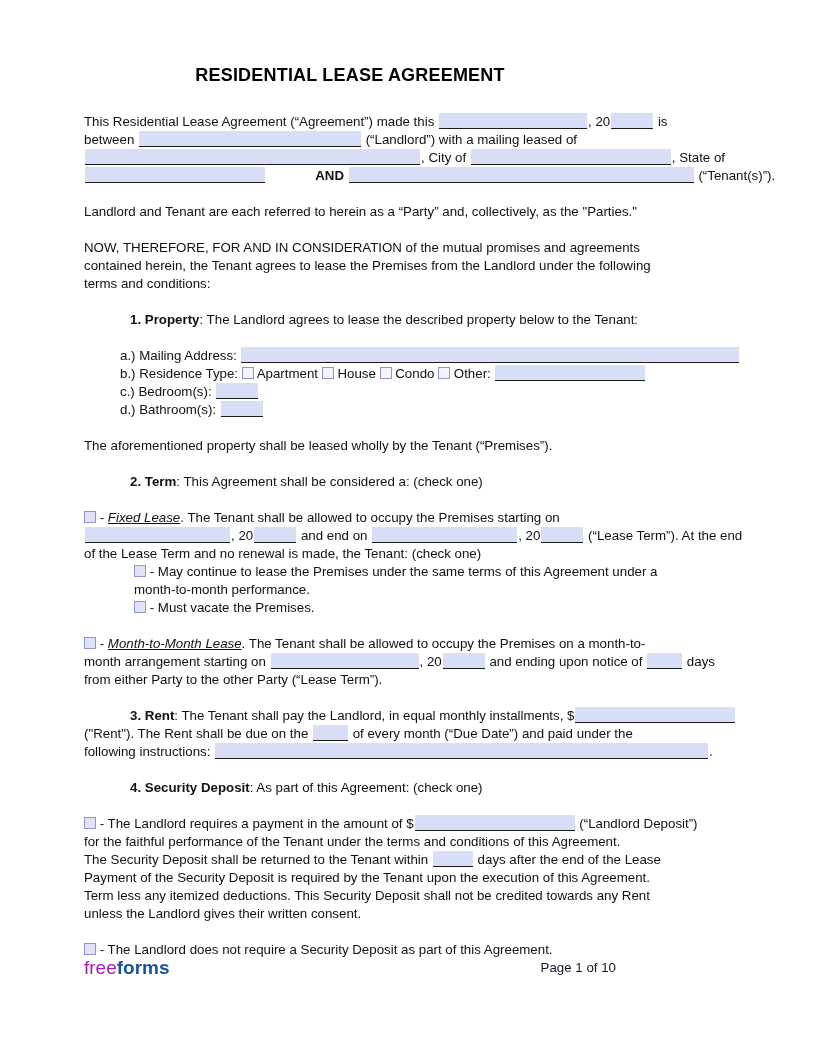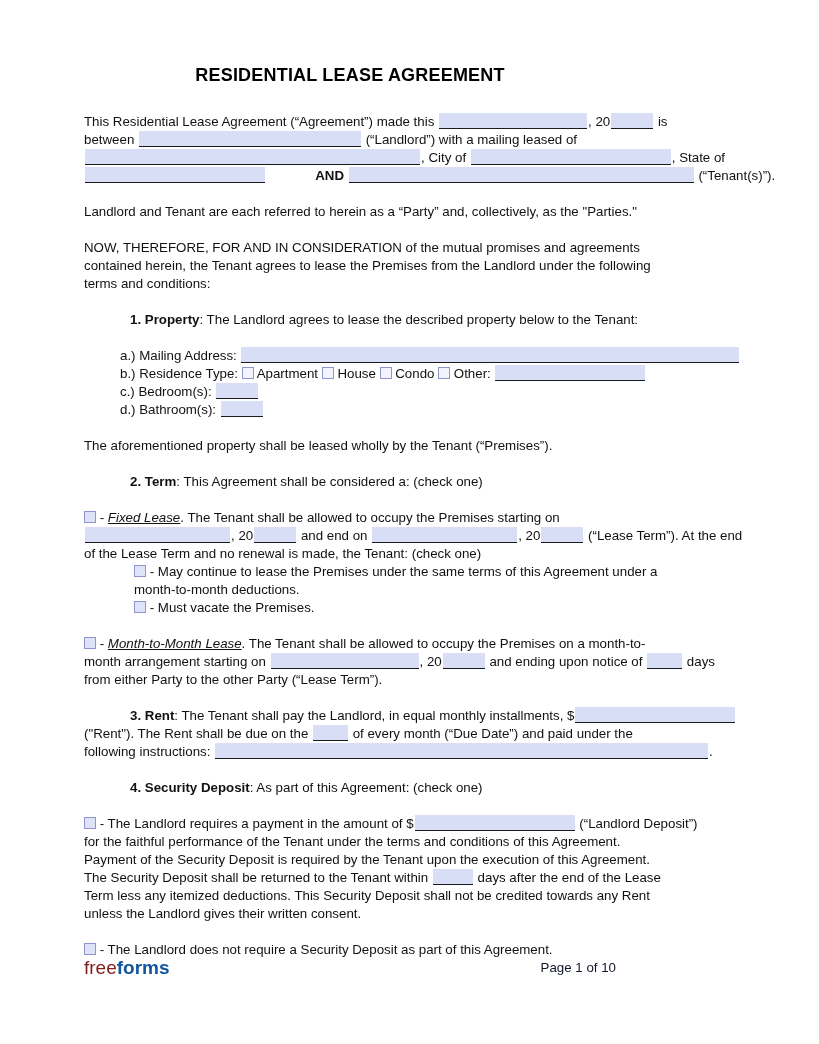--- a/index.html
+++ b/index.html
@@ -33,21 +33,21 @@
     display:inline-block;width:12px;height:12px;
     box-sizing:border-box;border:1.5px solid #9094cf;
     background:#dfe3f8;vertical-align:-1px;
   }
   .cb--light{background:#f2f3fc;}
   .footer{
     position:absolute;left:84px;right:84px;top:956px;
     display:flex;justify-content:space-between;align-items:center;
   }
   .brand{font-size:19px;line-height:24px;}
-  .brand-free{color:#7f1d1d;font-weight:normal;}
+  .brand-free{color:#a21caf;font-weight:normal;}
   .brand-forms{color:#15549e;font-weight:bold;}
   .page-num{font-size:13.3px;color:#0f172a;}
 </style>
 </head>
 <body>
 
 <div class="page">
 
   <h1 class="title">RESIDENTIAL LEASE AGREEMENT</h1>
 
@@ -85,21 +85,21 @@
 
   <div class="para">
     <div class="line"><span class="b">2. Term</span><span>: This Agreement shall be considered a: (check one)</span></div>
   </div>
 
   <div class="para">
     <div class="line"><span class="cb"></span><span> - </span><span class="iu">Fixed Lease</span><span>. The Tenant shall be allowed to occupy the Premises starting on</span></div>
     <div class="line"><span class="blank" style="width:145px"></span><span>, 20</span><span class="blank" style="width:42px"></span><span> and end on </span><span class="blank" style="width:145px"></span><span>, 20</span><span class="blank" style="width:42px"></span><span> (“Lease Term”). At the end</span></div>
     <div class="line"><span>of the Lease Term and no renewal is made, the Tenant: (check one)</span></div>
     <div class="line ind2"><span class="cb"></span><span> - May continue to lease the Premises under the same terms of this Agreement under a</span></div>
-    <div class="line ind2"><span>month-to-month deductions.</span></div>
+    <div class="line ind2"><span>month-to-month performance.</span></div>
     <div class="line ind2"><span class="cb"></span><span> - Must vacate the Premises.</span></div>
   </div>
 
   <div class="para">
     <div class="line"><span class="cb"></span><span> - </span><span class="iu">Month-to-Month Lease</span><span>. The Tenant shall be allowed to occupy the Premises on a month-to-</span></div>
     <div class="line"><span>month arrangement starting on </span><span class="blank" style="width:148px"></span><span>, 20</span><span class="blank" style="width:42px"></span><span> and ending upon notice of </span><span class="blank" style="width:35px"></span><span> days</span></div>
     <div class="line"><span>from either Party to the other Party (“Lease Term”).</span></div>
   </div>
 
   <div class="para">
@@ -108,22 +108,22 @@
     <div class="line"><span>following instructions: </span><span class="blank" style="width:493px"></span><span>.</span></div>
   </div>
 
   <div class="para">
     <div class="line"><span class="b">4. Security Deposit</span><span>: As part of this Agreement: (check one)</span></div>
   </div>
 
   <div class="para">
     <div class="line"><span class="cb"></span><span> - The Landlord requires a payment in the amount of $</span><span class="blank" style="width:160px"></span><span> (“Landlord Deposit”)</span></div>
     <div class="line"><span>for the faithful performance of the Tenant under the terms and conditions of this Agreement.</span></div>
+    <div class="line"><span>The Security Deposit shall be returned to the Tenant within </span><span class="blank" style="width:40px"></span><span> days after the end of the Lease</span></div>
     <div class="line"><span>Payment of the Security Deposit is required by the Tenant upon the execution of this Agreement.</span></div>
-    <div class="line"><span>The Security Deposit shall be returned to the Tenant within </span><span class="blank" style="width:40px"></span><span> days after the end of the Lease</span></div>
     <div class="line"><span>Term less any itemized deductions. This Security Deposit shall not be credited towards any Rent</span></div>
     <div class="line"><span>unless the Landlord gives their written consent.</span></div>
   </div>
 
   <div class="para">
     <div class="line"><span class="cb"></span><span> - The Landlord does not require a Security Deposit as part of this Agreement.</span></div>
   </div>
 
   <div class="footer">
     <div class="brand"><span class="brand-free">free</span><span class="brand-forms">forms</span></div>

